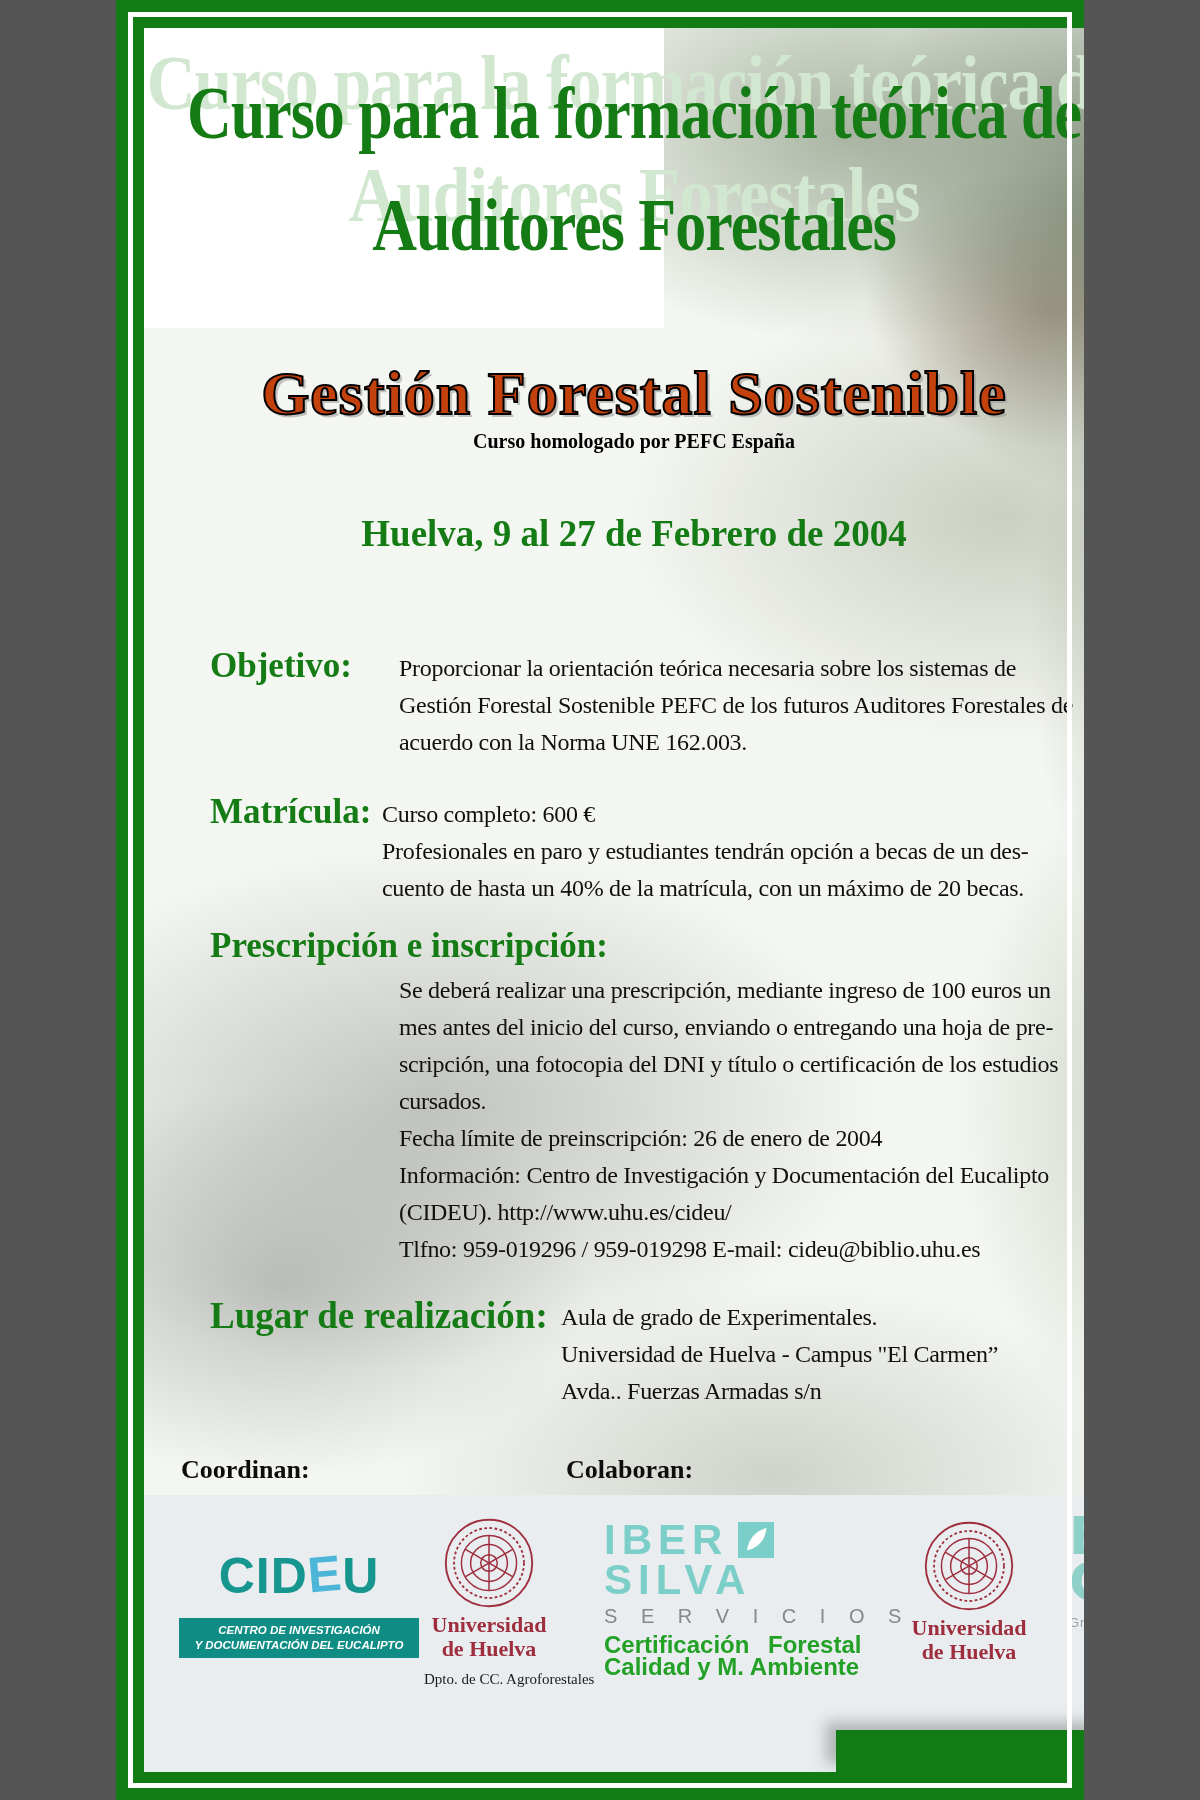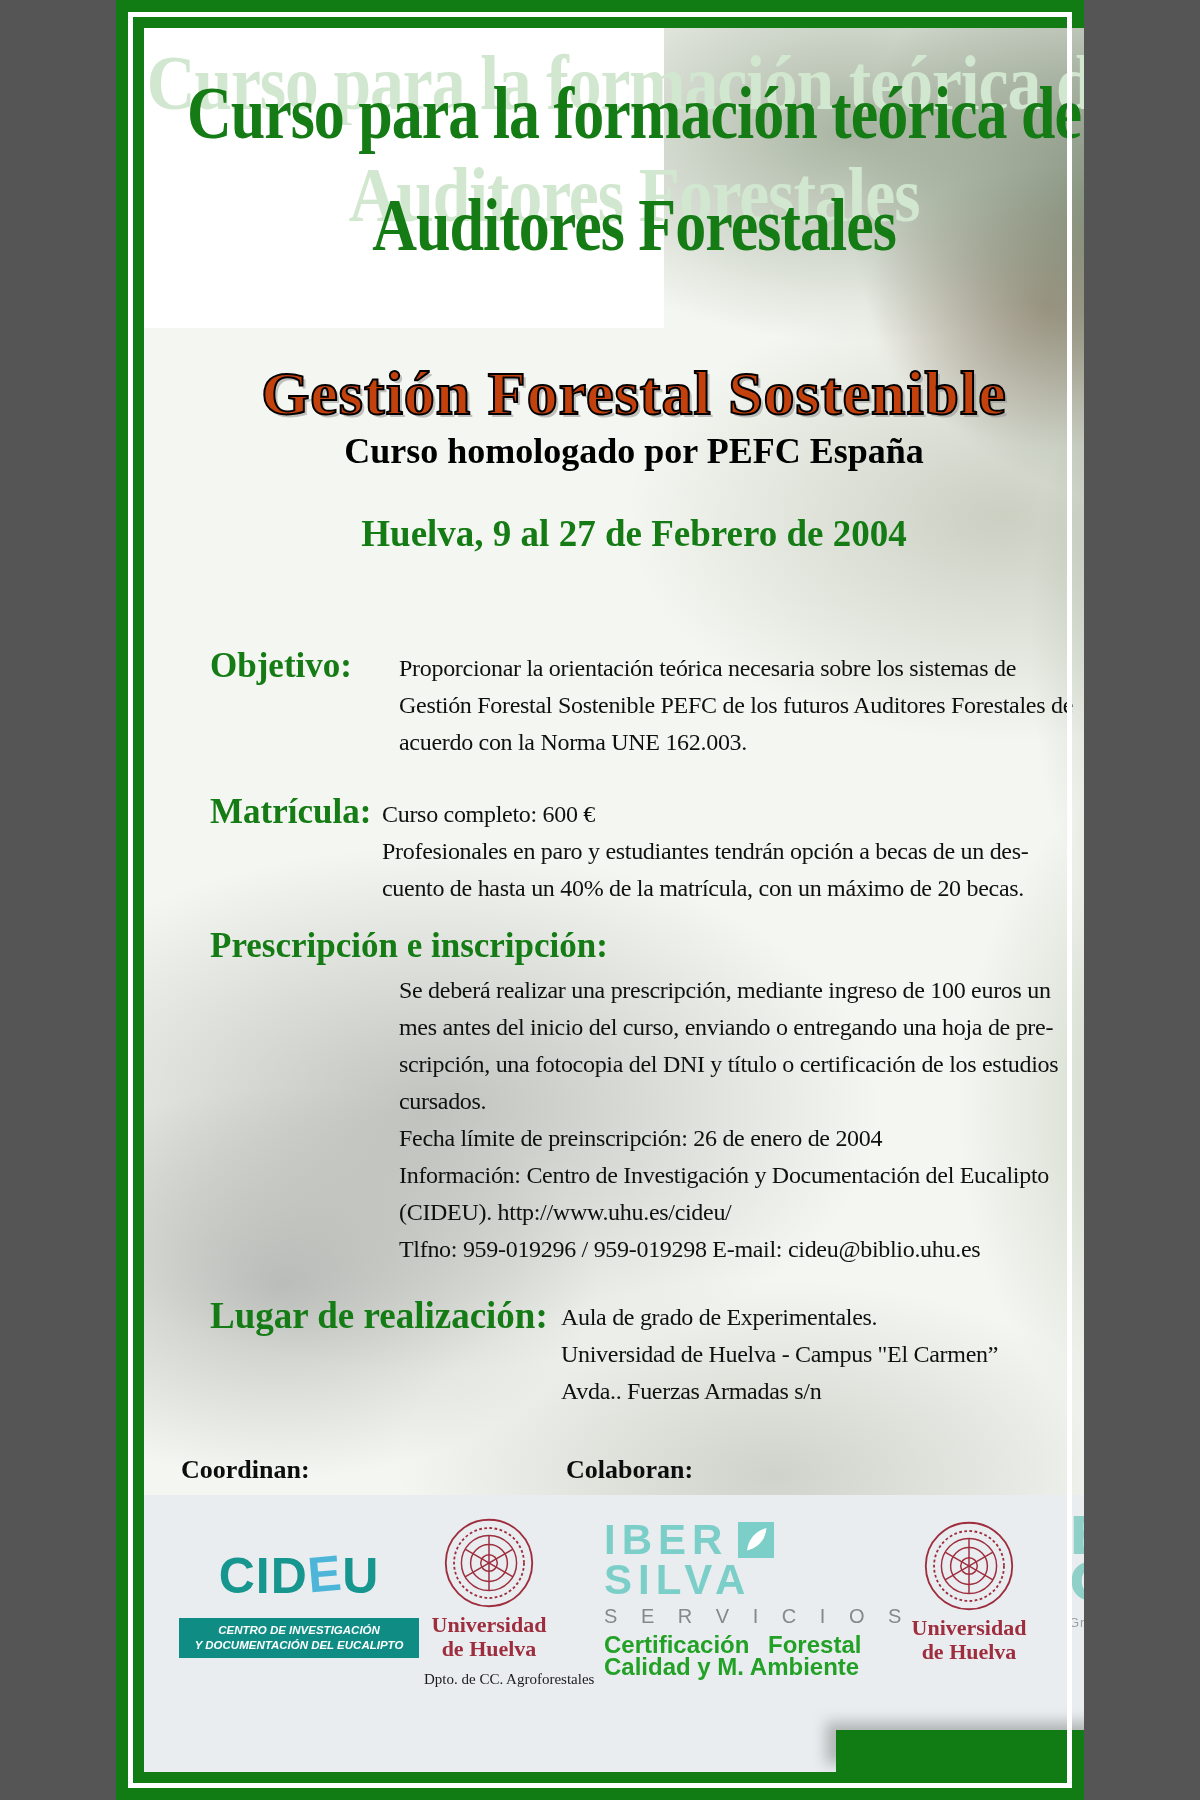--- a/index.html
+++ b/index.html
@@ -40,21 +40,21 @@
   .ghost1 { top:10px; } .line1 { top:44px; }
   .ghost2 { top:122px; } .line2 { top:156px; }
 
   .subtitle {
     top:330px; left:0; width:980px; text-align:center; z-index:3;
     font-weight:bold; font-size:62px; letter-spacing:1px; color:#c2410c;
     -webkit-text-stroke:2px #000;
     text-shadow:3px 3px 0 rgba(150,150,150,.55);
     white-space:nowrap;
   }
-  .homologation { top:402px; left:0; width:980px; text-align:center; font-weight:bold; font-size:36px; color:#000; z-index:3; white-space:nowrap; }
+  .homologation { top:402px; left:0; width:980px; text-align:center; font-weight:bold; font-size:20px; color:#000; z-index:3; white-space:nowrap; }
   .date-line { top:484px; left:0; width:980px; text-align:center; font-weight:bold; font-size:37px; color:#157c15; z-index:3; white-space:nowrap; }
 
   .sec-label { font-weight:bold; font-size:35px; color:#157c15; z-index:3; white-space:nowrap; }
   .lbl-objetivo { left:66px; top:618px; }
   .lbl-matricula { left:66px; top:764px; }
   .lbl-prescripcion { left:66px; top:898px; }
   .lbl-lugar { left:66px; top:1266px; font-size:37px; }
 
   .body-block { z-index:3; }
   .obj-body { left:255px; top:622px; }

